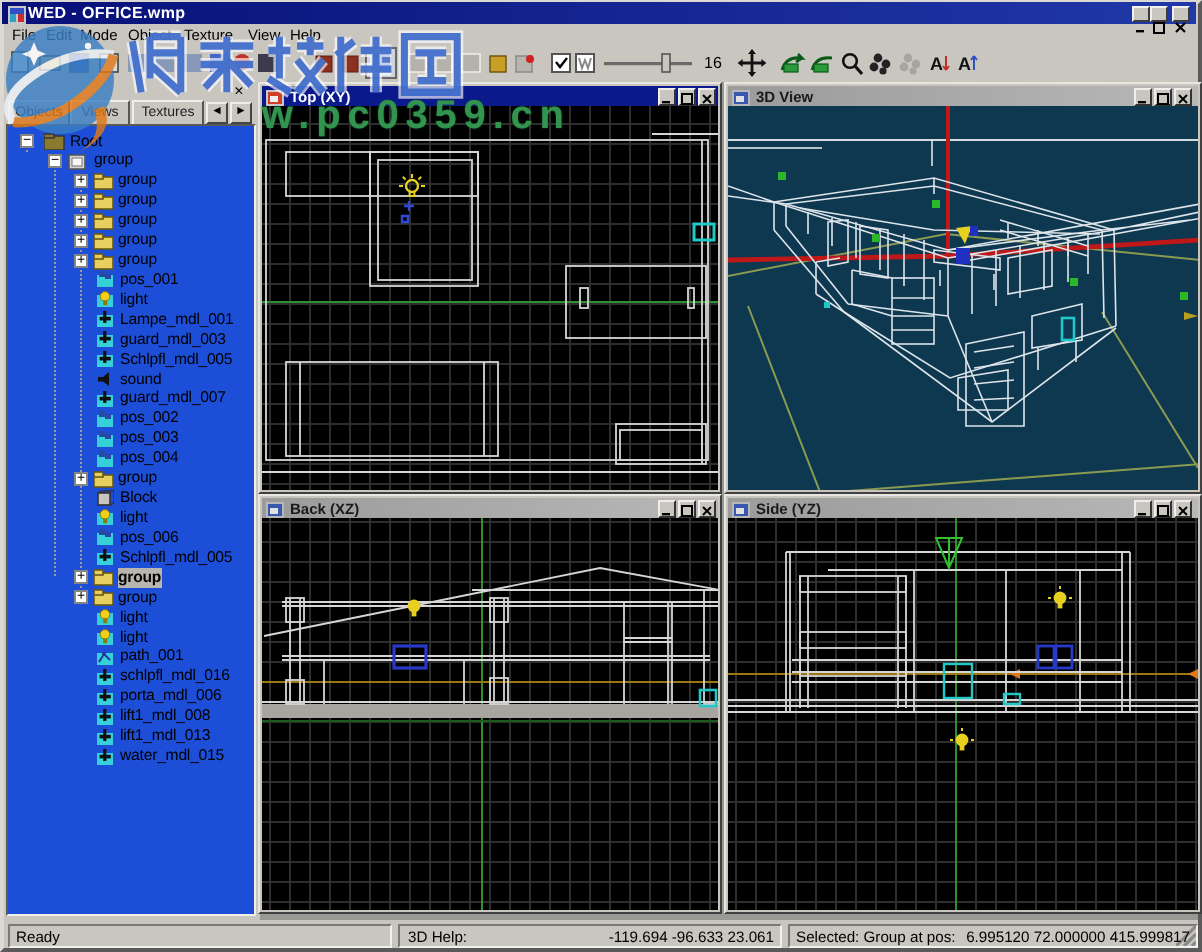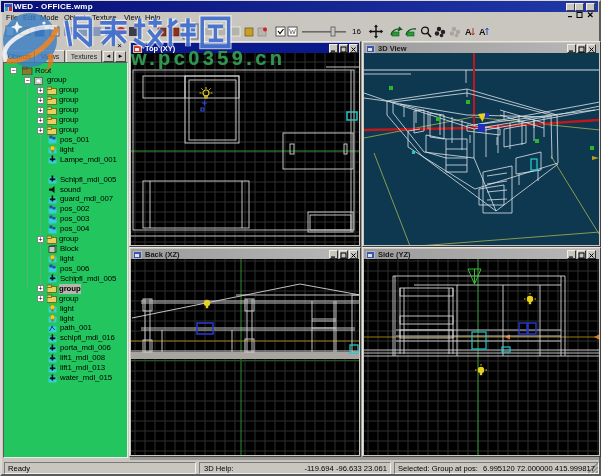--- a/index.html
+++ b/index.html
@@ -11,21 +11,21 @@
 .tbtn{position:absolute;top:1.5px;width:8.5px;height:8px;background:#c9c6c0;border-top:1px solid #f2f0ec;border-left:1px solid #f2f0ec;border-right:1px solid #3c3c3c;border-bottom:1px solid #3c3c3c;box-sizing:border-box;}
 #menubar{position:absolute;left:0;top:9px;width:597px;height:12px;font-size:7.5px;color:#000;}
 #menubar span{position:absolute;top:1.5px;}
 #toolbar{position:absolute;left:0;top:21px;width:597px;height:18px;border-bottom:1px solid #8a8a8a;}
 #client{position:absolute;left:0;top:39px;width:597px;height:419px;background:#9a9a94;}
 
 #lpanel{position:absolute;left:0;top:0;width:128px;height:419px;background:#c9c6c0;}
 #xbtn{position:absolute;left:111px;top:1px;width:13px;height:9px;font-size:8px;line-height:8px;text-align:center;color:#000;}
 .tab{position:absolute;top:9px;height:12px;background:#c9c6c0;border-top:1px solid #f0eee9;border-left:1px solid #f0eee9;border-right:1px solid #555;font-size:7px;line-height:12px;text-align:center;color:#222;box-sizing:border-box;}
 .tabarr{position:absolute;top:10px;width:11px;height:11px;background:#c9c6c0;border-top:1px solid #f0eee9;border-left:1px solid #f0eee9;border-right:1px solid #444;border-bottom:1px solid #444;box-sizing:border-box;font-size:6px;text-align:center;line-height:9px;}
-#tree{position:absolute;left:1px;top:21px;width:125px;height:396px;background:#22c55e;border-top:1.5px solid #5a5a5a;border-left:1.5px solid #5a5a5a;border-right:1.5px solid #f0eee9;border-bottom:1.5px solid #f0eee9;box-sizing:border-box;overflow:hidden;}
+#tree{position:absolute;left:1px;top:21px;width:125px;height:396px;background:#1d4ed8;border-top:1.5px solid #5a5a5a;border-left:1.5px solid #5a5a5a;border-right:1.5px solid #f0eee9;border-bottom:1.5px solid #f0eee9;box-sizing:border-box;overflow:hidden;}
 .trow{position:absolute;height:10px;font-size:7.8px;line-height:10px;color:#000;white-space:nowrap;}
 .exp{position:absolute;width:7px;height:7px;border:1px solid #848484;background:#fff;box-sizing:border-box;font-size:7px;line-height:5px;text-align:center;color:#000;}
 .lbl{position:absolute;letter-spacing:-0.1px;}
 .sel{background:#b8b5ae;font-weight:bold;}
 
 .vwin{position:absolute;background:#c9c6c0;border-top:1px solid #e8e6e1;border-left:1px solid #e8e6e1;border-right:1px solid #404040;border-bottom:1px solid #404040;box-sizing:border-box;}
 .vtitle{position:absolute;left:1px;top:1px;right:1px;height:11px;font-size:7.5px;font-weight:bold;line-height:11px;}
 .vtitle.act{background:linear-gradient(to right,#0a1a8c,#0a1a8c);color:#fff;padding-left:24px;}
 .vtitle.inact{background:linear-gradient(to right,#9b9b9b,#b8b8b8);color:#1a1a1a;}
 .vbtn{position:absolute;top:1px;width:9px;height:9px;background:#c9c6c0;border-top:1px solid #f0eee9;border-left:1px solid #f0eee9;border-right:1px solid #333;border-bottom:1px solid #333;box-sizing:border-box;}
@@ -243,20 +243,28 @@
               </svg></span>
             <span class="lbl" style="left:56px">light</span>
           </div>
           <div class="trow" style="top: 91.78px; left: 0px; width: 124px;">
             <span style="position:absolute;left:44px;top:0.5px"><svg width="9" height="9">
                 <rect x="0.5" y="2.5" width="8" height="6" fill="#35d0d8"></rect>
                 <rect x="3.6" y="0.5" width="1.6" height="6" fill="#101010"></rect>
                 <rect x="1.8" y="3.4" width="5.6" height="1.8" fill="#101010"></rect>
               </svg></span>
             <span class="lbl" style="left:56px">Lampe_mdl_001</span>
+          </div>
+          <div class="trow" style="top: 101.7px; left: 0px; width: 126px;">
+            <span style="position:absolute;left:44px;top:0.5px"><svg width="9" height="9">
+                <rect x="0.5" y="2.5" width="8" height="6" fill="#35d0d8"></rect>
+                <rect x="3.6" y="0.5" width="1.6" height="6" fill="#101010"></rect>
+                <rect x="1.8" y="3.4" width="5.6" height="1.8" fill="#101010"></rect>
+              </svg></span>
+            <span class="lbl" style="left:56px">guard_mdl_003</span>
           </div>
           <div class="trow" style="top: 111.62px; left: 0px; width: 126px;">
             <span style="position:absolute;left:44px;top:0.5px"><svg width="9" height="9">
                 <rect x="0.5" y="2.5" width="8" height="6" fill="#35d0d8"></rect>
                 <rect x="3.6" y="0.5" width="1.6" height="6" fill="#101010"></rect>
                 <rect x="1.8" y="3.4" width="5.6" height="1.8" fill="#101010"></rect>
               </svg></span>
             <span class="lbl" style="left:56px">Schlpfl_mdl_005</span>
           </div>
           <div class="trow" style="top: 121.54px; left: 0px; width: 126px;">

